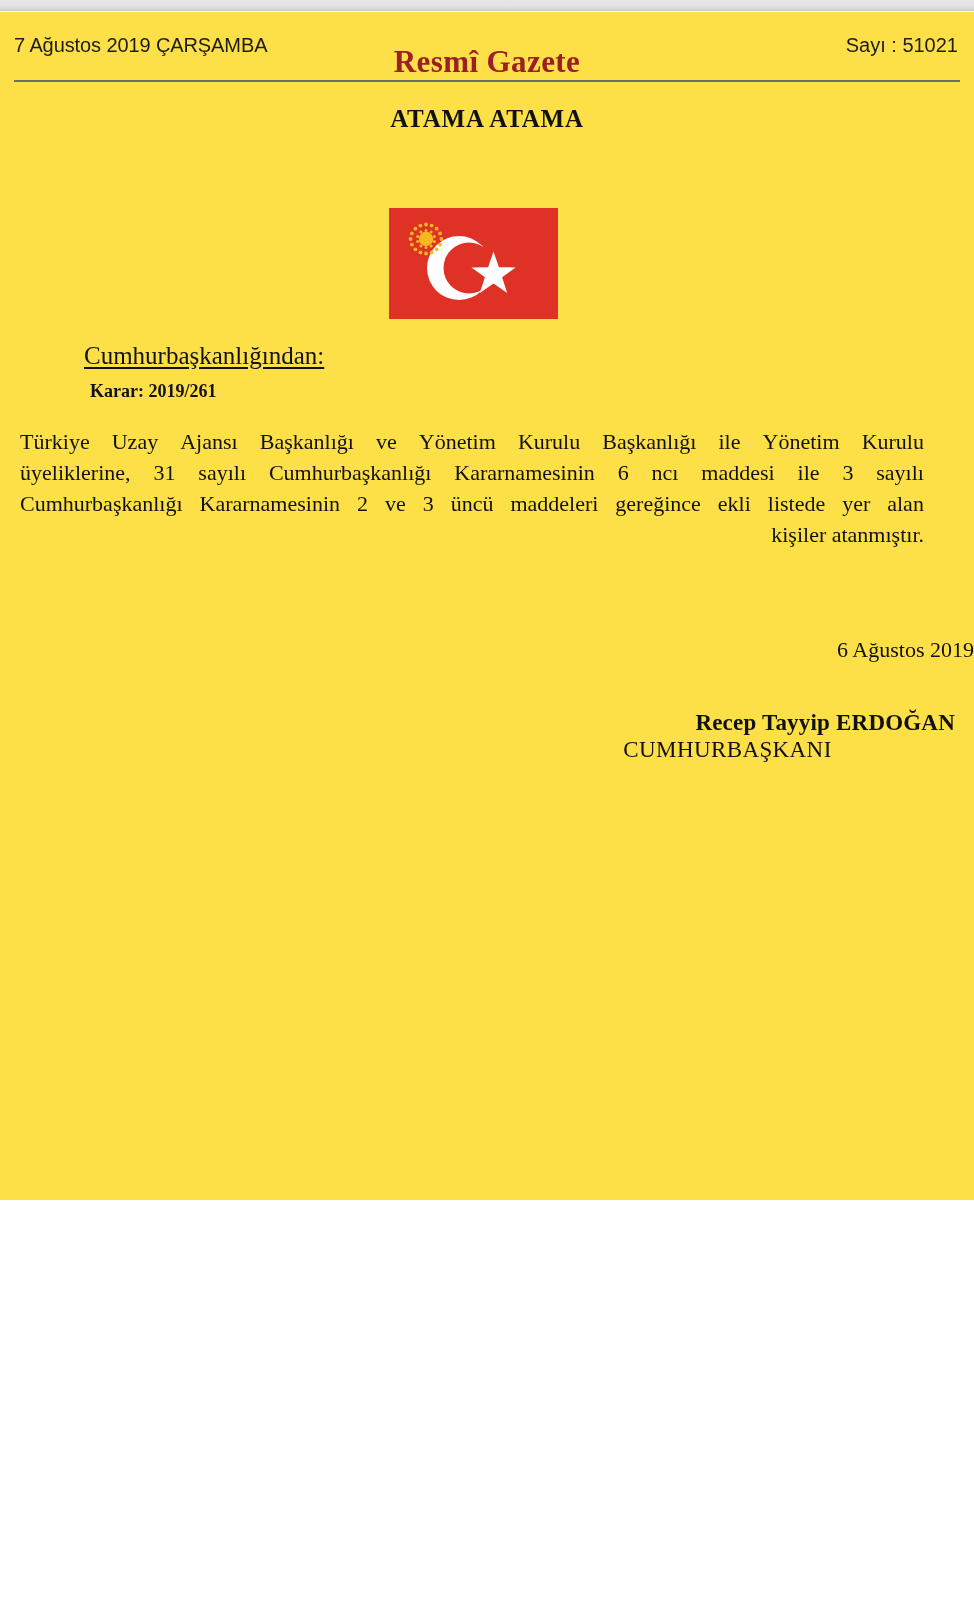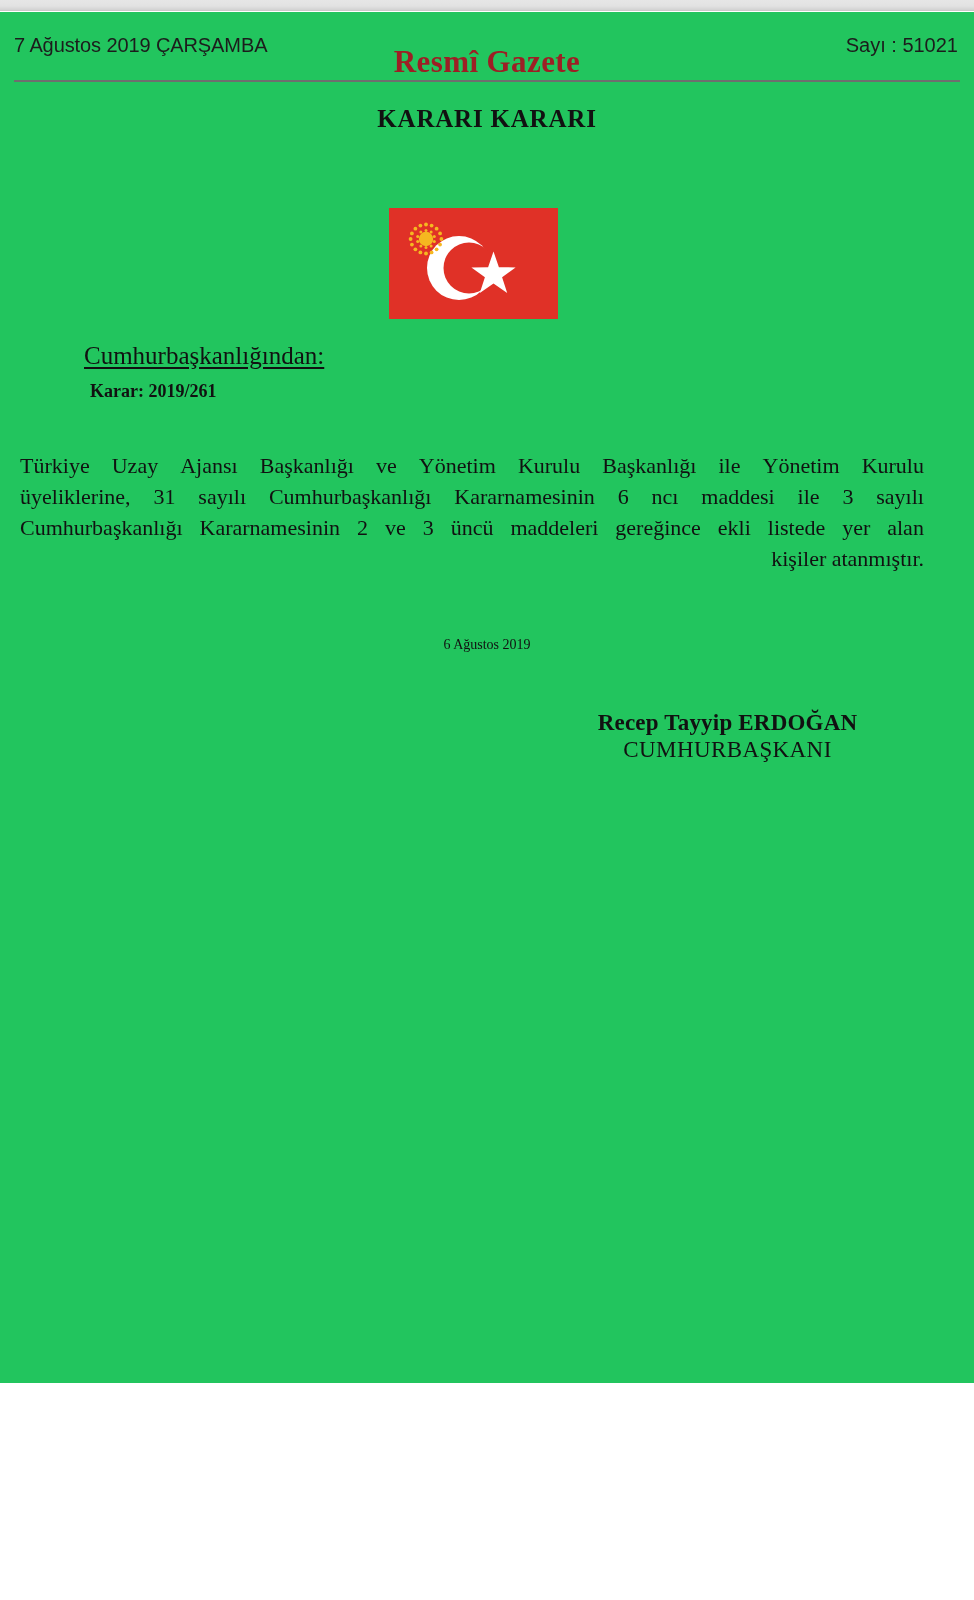--- a/index.html
+++ b/index.html
@@ -26,22 +26,22 @@
     background: linear-gradient(to bottom, #e6e6e6 0%, #e2e2e2 60%, #d2d2d2 100%);
     border-bottom: 1px solid #c9c9c9;
     box-sizing: border-box;
   }
 
   
   .page {
     position: absolute;
     left: 0; top: 12px;
     width: 974px;
-    height: 1371px;
-    background: #22c55e;
+    height: 1188px;
+    background: #fde047;
   }
 
   
   .masthead {
     position: absolute;
     left: 0; top: 16px;
     width: 974px;
     height: 44px;
   }
   .masthead-date {
@@ -131,21 +131,20 @@
     color: #111111;
     white-space: nowrap;
   }
 
   
   .body-block {
     position: absolute;
     left: 20px;
     top: 414px;
     width: 904px;
-    margin-top: 24px;
   }
   .body-line {
     font-size: 22px;
     line-height: 31px;
     color: #111111;
     white-space: nowrap;
     display: flex;
     justify-content: space-between;
   }
   .body-line.last {
@@ -155,39 +154,40 @@
   .body-line span.w {
     display: inline-block;
   }
 
   
   .sign-date {
     position: absolute;
     left: 0;
     top: 625px;
     width: 974px;
-    text-align: center;
-    font-size: 14px;
+    text-align: right;
+    font-size: 22px;
     color: #111111;
   }
 
   
   .signature {
     position: absolute;
     left: 500px;
     top: 698px;
     width: 455px;
     text-align: center;
   }
   .signature-name {
     font-size: 23px;
     font-weight: 700;
     letter-spacing: 0.2px;
     color: #111111;
     white-space: nowrap;
+    text-align: right;
   }
   .signature-role {
     margin-top: 1px;
     font-size: 23px;
     font-weight: 400;
     letter-spacing: 0.4px;
     color: #111111;
     white-space: nowrap;
   }
 </style>
@@ -198,21 +198,21 @@
 
 <div class="page">
 
   <div class="masthead">
     <div class="masthead-date">7 Ağustos 2019 ÇARŞAMBA</div>
     <div class="masthead-title">Resmî Gazete</div>
     <div class="masthead-issue">Sayı : 51021</div>
   </div>
   <div class="masthead-rule"></div>
 
-  <div class="doc-title">KARARI KARARI</div>
+  <div class="doc-title">ATAMA ATAMA</div>
 
   <div class="flag-wrap">
     <svg width="169" height="111" viewBox="0 0 169 111" xmlns="http://www.w3.org/2000/svg">
       <rect x="0" y="0" width="169" height="111" fill="#e03127"></rect>
 
       <circle cx="70" cy="60" r="32" fill="#ffffff"></circle>
       <circle cx="80" cy="60" r="25.5" fill="#e03127"></circle>
 
       <polygon fill="#ffffff" points="104.5,43.5 109.9,59.3 126.6,59.4 113.1,69.2 118.2,85.1 104.5,75.4 90.8,85.1 95.9,69.2 82.4,59.4 99.1,59.3"></polygon>
 

